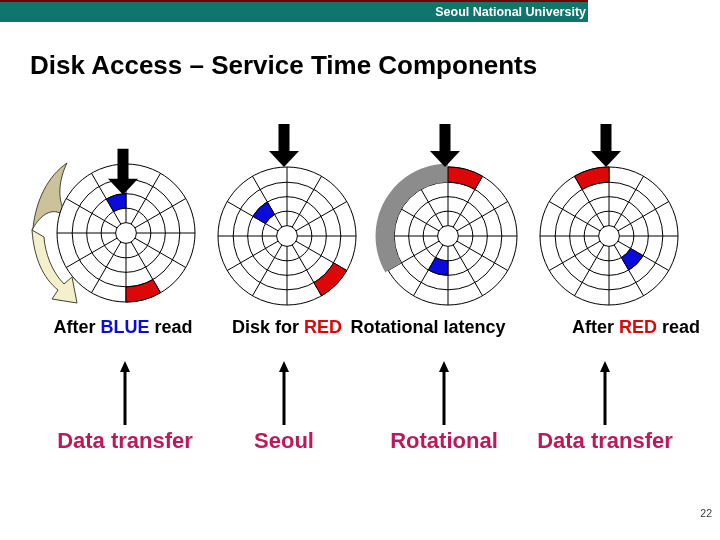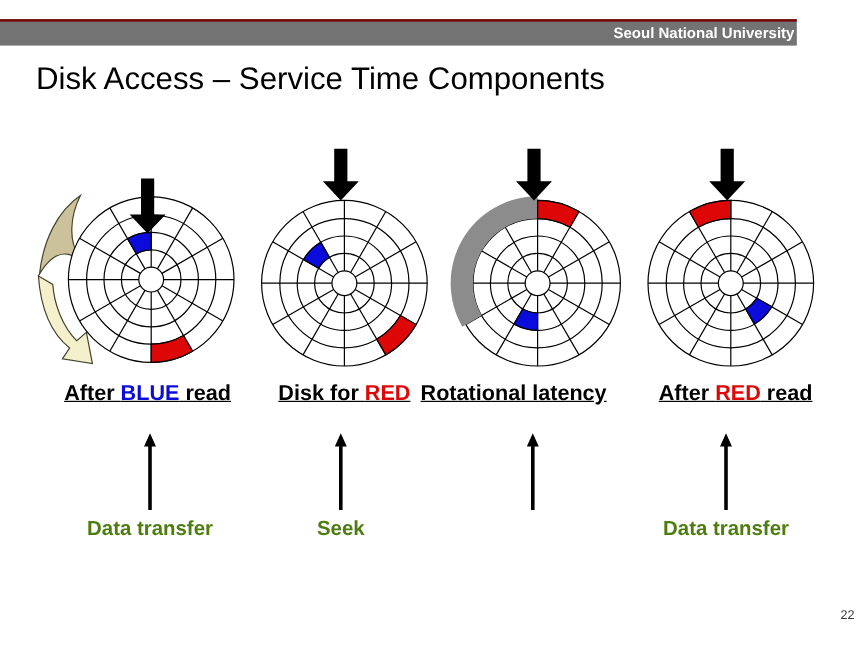--- a/index.html
+++ b/index.html
@@ -1,41 +1,41 @@
 <!DOCTYPE html>
 <html><head>
 <meta charset="utf-8">
 <style>
   html,body{margin:0;padding:0;}
   body{
     width:720px;height:540px;position:relative;overflow:hidden;
     background:#ffffff;font-family:"Liberation Sans",sans-serif;
   }
   #top-bar{
-    position:absolute;left:0;top:16px;width:664px;height:22px;
-    background:#737373;border-top:2px solid #740202;box-sizing:border-box;
+    position:absolute;left:0;top:0;width:588px;height:22px;
+    background:#0f766e;border-top:2px solid #740202;box-sizing:border-box;
   }
   #university{
     position:absolute;right:2px;top:0;height:20px;line-height:20px;
     color:#ffffff;font-size:12.5px;font-weight:700;white-space:nowrap;
   }
   #slide-title{
     position:absolute;left:30px;top:50px;
-    font-size:26px;font-weight:400;color:#000000;white-space:nowrap;
+    font-size:26px;font-weight:700;color:#000000;white-space:nowrap;
     letter-spacing:0px;
   }
   #disk-diagram{position:absolute;left:0;top:112px;}
   .stage-label{
     position:absolute;top:317px;transform:translateX(-50%);
-    font-size:18px;font-weight:700;white-space:nowrap;color:#000;text-decoration:underline;
+    font-size:18px;font-weight:700;white-space:nowrap;color:#000;
   }
   #timeline-arrows{position:absolute;left:0;top:355px;}
   .timeline-label{
     position:absolute;top:430px;transform:translateX(-50%);
-    font-size:17px;font-weight:700;color:#4d7c0f;text-align:center;
+    font-size:22px;font-weight:700;color:#be185d;text-align:center;
     line-height:22px;white-space:nowrap;
   }
   .timeline-label span{display:block;}
   #page-number{
     position:absolute;right:8px;top:507px;
     font-size:10.5px;color:#3a3a3a;
   }
 </style>
 </head>
 <body>
@@ -147,37 +147,38 @@
       <path d="M628.665,158.06077913084198 A39.33,39.33 0 0 0 643.060779130842,143.66500000000002 L630.5120710300055,136.42000000000002 A24.84,24.84 0 0 1 621.42,145.51207103000544 Z" fill="#0B0BDB" stroke="#000000" stroke-width="1"></path>
       <path d="M609,55 A69,69 0 0 0 574.5,64.24424713887373 L582.09,77.39051276832151 A53.82,53.82 0 0 1 609,70.18 Z" fill="#DD0707" stroke="#000000" stroke-width="1"></path>
       <polygon points="600.5,12 611.5,12 611.5,39 621,39 606,55 591,39 600.5,39" fill="#000000"></polygon>
     </g>
   </svg>
 
 <div id="stage-labels">
     <span class="stage-label" style="left: 123px;"><span style="color: rgb(0, 0, 0);">After </span><span style="color: rgb(11, 11, 219);">BLUE</span><span style="color: rgb(0, 0, 0);"> read</span></span>
     <span class="stage-label" style="left: 287px;"><span style="color: rgb(0, 0, 0);">Disk for </span><span style="color: rgb(221, 7, 7);">RED</span></span>
     <span class="stage-label" style="left: 428px;"><span style="color: rgb(0, 0, 0);">Rotational latency</span></span>
-    <span class="stage-label" style="left: 613px;"><span style="color: rgb(0, 0, 0);">After </span><span style="color: rgb(221, 7, 7);">RED</span><span style="color: rgb(0, 0, 0);"> read</span></span>
+    <span class="stage-label" style="left: 636px;"><span style="color: rgb(0, 0, 0);">After </span><span style="color: rgb(221, 7, 7);">RED</span><span style="color: rgb(0, 0, 0);"> read</span></span>
   </div>
 
 <svg id="timeline-arrows" width="720" height="74">
     <polygon points="123.5,70 126.5,70 126.5,17 130,17 125,6 120,17 123.5,17" fill="#000000"></polygon>
     <polygon points="282.5,70 285.5,70 285.5,17 289,17 284,6 279,17 282.5,17" fill="#000000"></polygon>
     <polygon points="442.5,70 445.5,70 445.5,17 449,17 444,6 439,17 442.5,17" fill="#000000"></polygon>
     <polygon points="603.5,70 606.5,70 606.5,17 610,17 605,6 600,17 603.5,17" fill="#000000"></polygon>
   </svg>
 
 <div id="timeline-labels">
     <div class="timeline-label" style="left: 125px;">
       <span>Data transfer</span>
     </div>
     <div class="timeline-label" style="left: 284px;">
-      <span>Seek</span>
+      <span>Seoul</span>
     </div>
     <div class="timeline-label" style="left: 444px;">
+      <span>Rotational</span>
     </div>
     <div class="timeline-label" style="left: 605px;">
       <span>Data transfer</span>
     </div>
   </div>
 
 <div id="page-number">22</div>
 
 </body></html>

